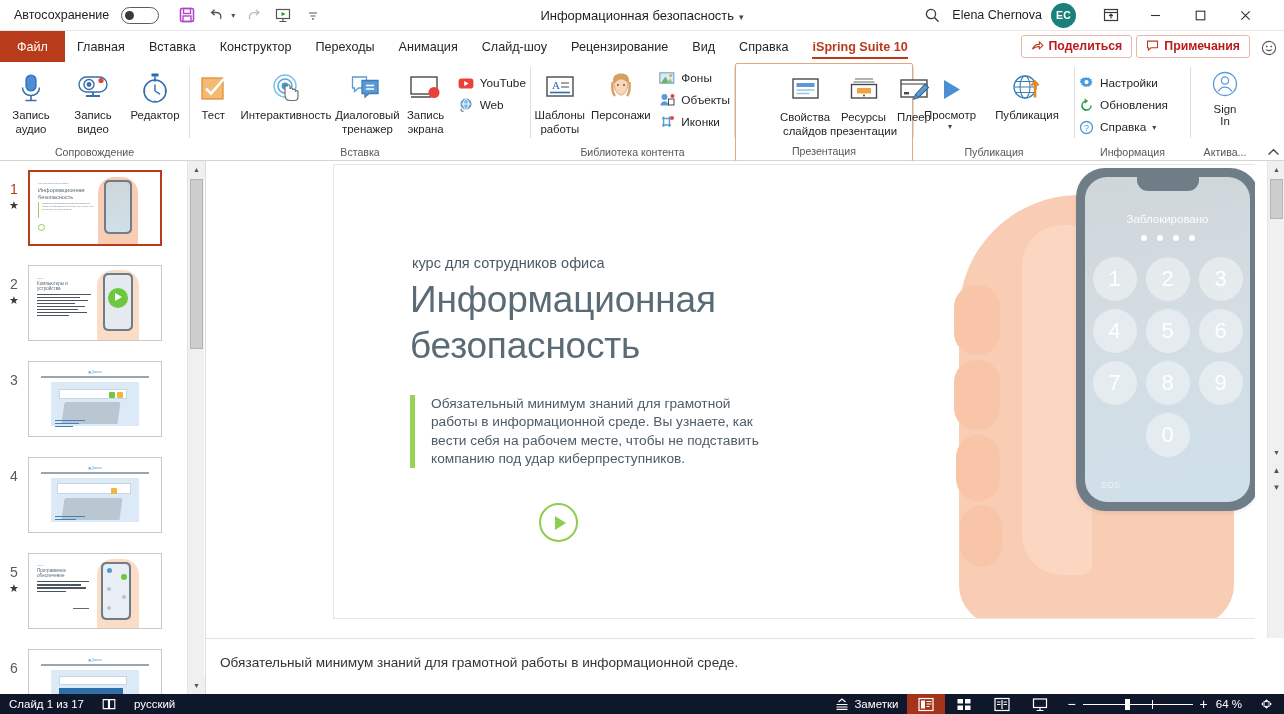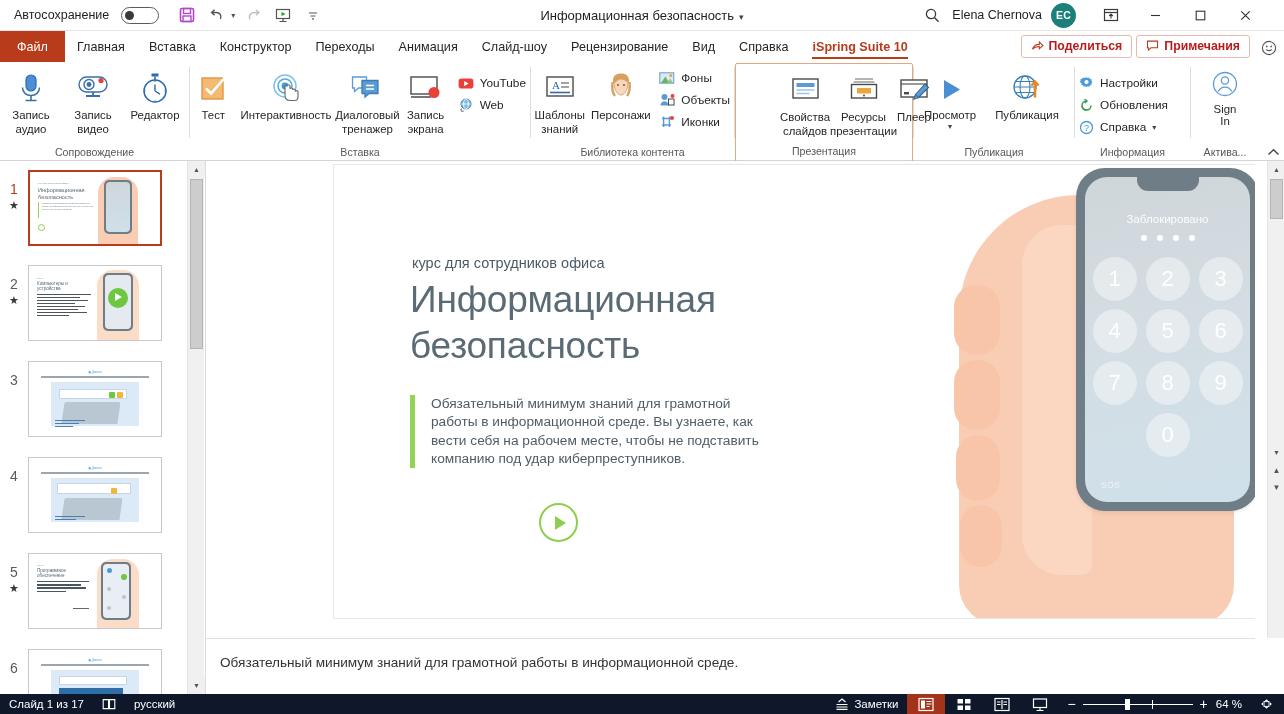--- a/index.html
+++ b/index.html
@@ -521,21 +521,21 @@
         <div class="rbtn" style="width:62px;">
           <div class="ico">
             <svg width="34" height="32" viewBox="0 0 34 32">
                 <rect x="4" y="4" width="26" height="19" fill="#fff" stroke="#4a4a4a" stroke-width="1.4"></rect>
                 <text x="9" y="16" font-family="Liberation Serif, serif" font-size="11" fill="#2c6bb0">A</text>
                 <path d="M18 10h8M18 14h8" stroke="#4a4a4a" stroke-width="1.2"></path>
                 <path d="M7 19.5h20" stroke="#2c6bb0" stroke-width="1.6"></path>
               </svg>
           </div>
           <div class="lbl">Шаблоны
-знаний</div>
+работы</div>
         </div>
         <div class="rbtn" style="width:70px;">
           <div class="ico">
             <svg width="30" height="32" viewBox="0 0 30 32">
                 <path d="M8 9c0-5 3-7 7-7s7 2 7 7c0 7-3 13-7 13S8 16 8 9z" fill="#f7d7b8" stroke="#d8a87c" stroke-width="1"></path>
                 <path d="M7 8c0-5.5 3-7.5 8-7.5s8 2 8 7.5c0 1.5-.6 2.2-1.4 1.6C20 8 18 6.5 15 6.5S10.4 8.5 9 9.8C8 10.6 7 9.8 7 8z" fill="#d8a060"></path>
                 <path d="M6.5 9c-.6 6 0 11 2.5 14M23.5 9c.6 6 0 11-2.5 14" stroke="#d8a060" stroke-width="2.4" fill="none"></path>
                 <circle cx="12" cy="12" r=".9" fill="#6b4a2a"></circle>
                 <circle cx="18" cy="12" r=".9" fill="#6b4a2a"></circle>
               </svg>

